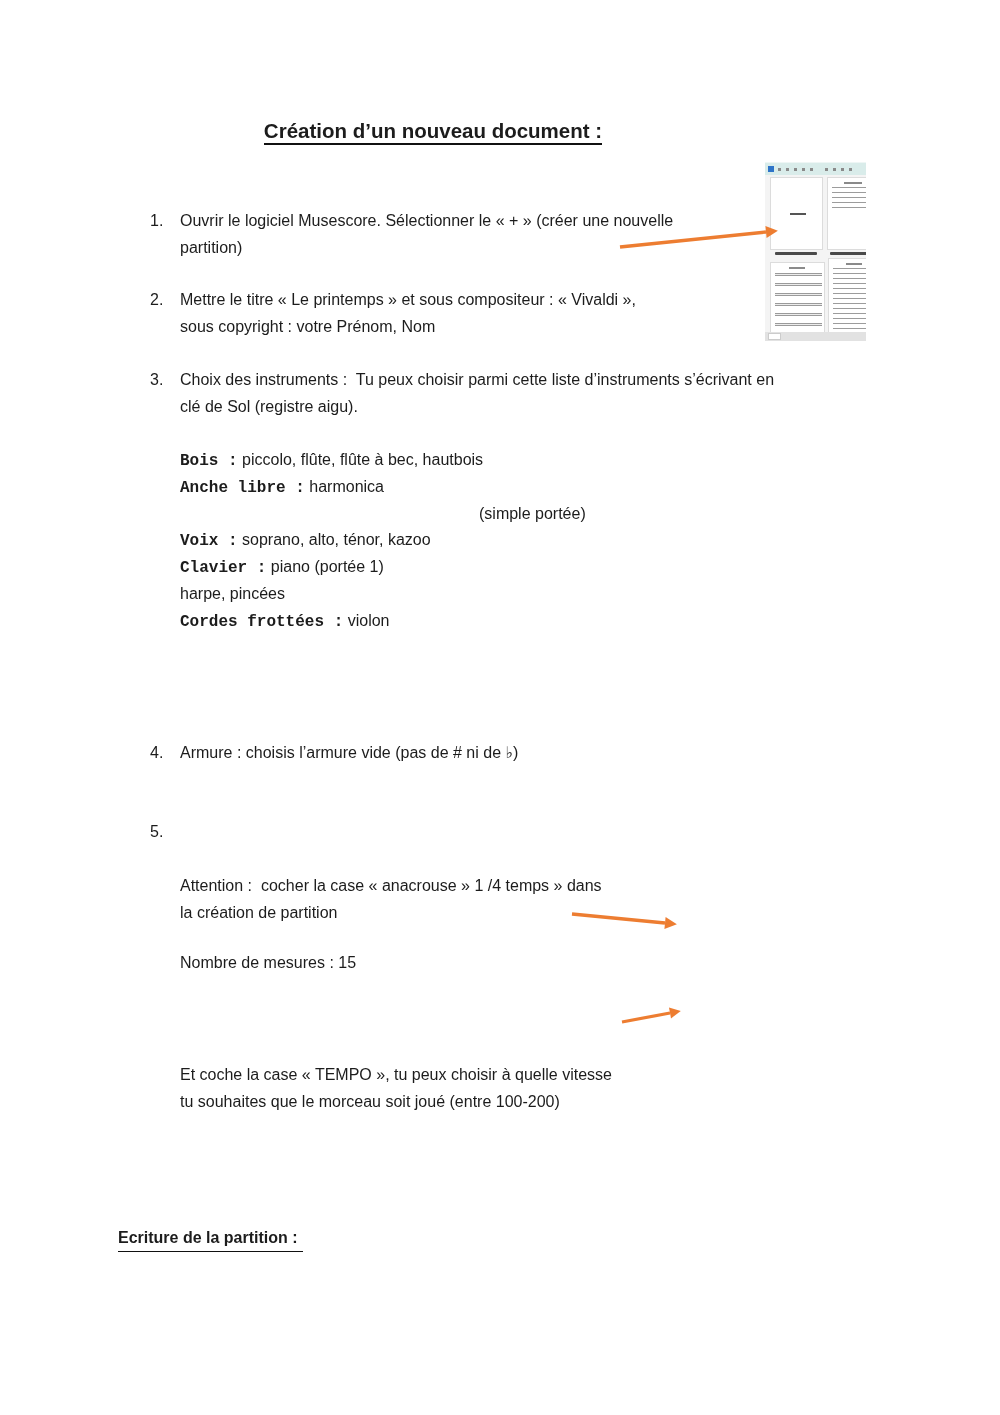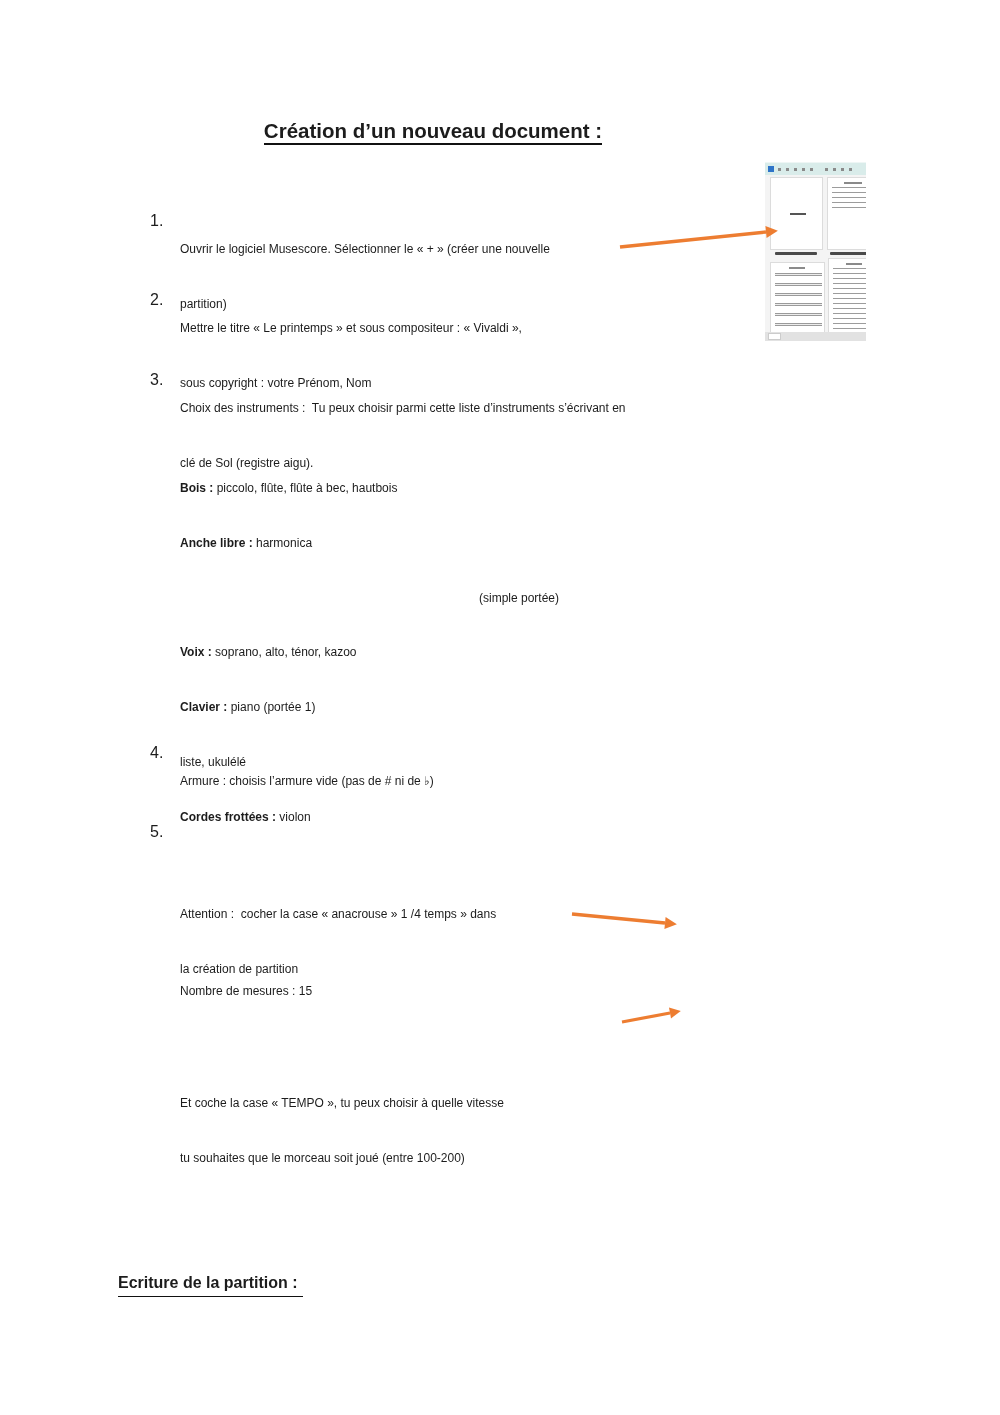--- a/index.html
+++ b/index.html
@@ -1,24 +1,24 @@
 <!DOCTYPE html>
 <html><head>
 <meta charset="utf-8">
 <style>
   html,body{margin:0;padding:0;background:#ffffff;}
   .page{position:relative;width:866px;height:1415px;background:#ffffff;
         font-family:"Liberation Sans",sans-serif;color:#1c1c1c;overflow:hidden;}
   .abs{position:absolute;}
-  .line{height:26.8px;line-height:26.8px;font-size:12px;white-space:pre;margin-top:28px;}
+  .line{height:26.8px;line-height:26.8px;font-size:16px;white-space:pre;}
   .num{font-size:16px;line-height:26.8px;white-space:pre;}
-  .b{font-weight:bold;}
+  .b{font-weight:bold;font-family:Liberation Mono, monospace;}
   .title-wrap{left:0;right:0;top:119px;text-align:center;}
   .title-text{font-size:20.5px;font-weight:bold;border-bottom:2px solid #111;padding-bottom:1px;white-space:pre;}
-  .footer-heading{left:118px;top:1269px;font-size:16px;line-height:27px;font-weight:bold;
+  .footer-heading{left:118px;top:1224px;font-size:16px;line-height:27px;font-weight:bold;
                   border-bottom:1.6px solid #111;padding-right:5px;white-space:pre;}
   .pagenum{left:868px;top:1309px;font-size:15px;line-height:26px;}
   svg.arrow{overflow:visible;}
 
   
   .shot{left:765px;top:155px;width:226px;height:188px;background:#fff;}
   .shot *{position:absolute;}
   .sc-titlebar{left:0;top:7px;width:193px;height:13px;background:#d9ecea;border-top:1px solid #eef6f5;}
   .sc-appicon{left:3px;top:3px;width:6px;height:6px;background:#2e74c8;}
   .sc-menudots{top:5px;height:3px;background:repeating-linear-gradient(90deg,#8a8a8a 0 3px,transparent 3px 8px);}
@@ -72,21 +72,21 @@
     <div class="line">Choix des instruments :&nbsp; Tu peux choisir parmi cette liste d’instruments s’écrivant en</div>
     <div class="line">clé de Sol (registre aigu).</div>
   </div>
 
   <div class="abs" style="left:180px;top:447px">
     <div class="line"><span class="b">Bois :</span><span> piccolo, flûte, flûte à bec, hautbois</span></div>
     <div class="line"><span class="b">Anche libre :</span><span> harmonica</span></div>
     <div class="line" style="padding-left:299px"><span>(simple portée)</span></div>
     <div class="line"><span class="b">Voix :</span><span> soprano, alto, ténor, kazoo</span></div>
     <div class="line"><span class="b">Clavier :</span><span> piano (portée 1)</span></div>
-    <div class="line"><span>liste, ukulélé</span></div>
+    <div class="line"><span>harpe, pincées</span></div>
     <div class="line"><span class="b">Cordes frottées :</span><span> violon</span></div>
   </div>
 
   <span class="abs num" style="left:150px;top:740px">4.</span>
   <div class="abs" style="left:180px;top:740px">
     <div class="line">Armure : choisis l’armure vide (pas de # ni de ♭)</div>
   </div>
 
   <span class="abs num" style="left:150px;top:819px">5.</span>
 

